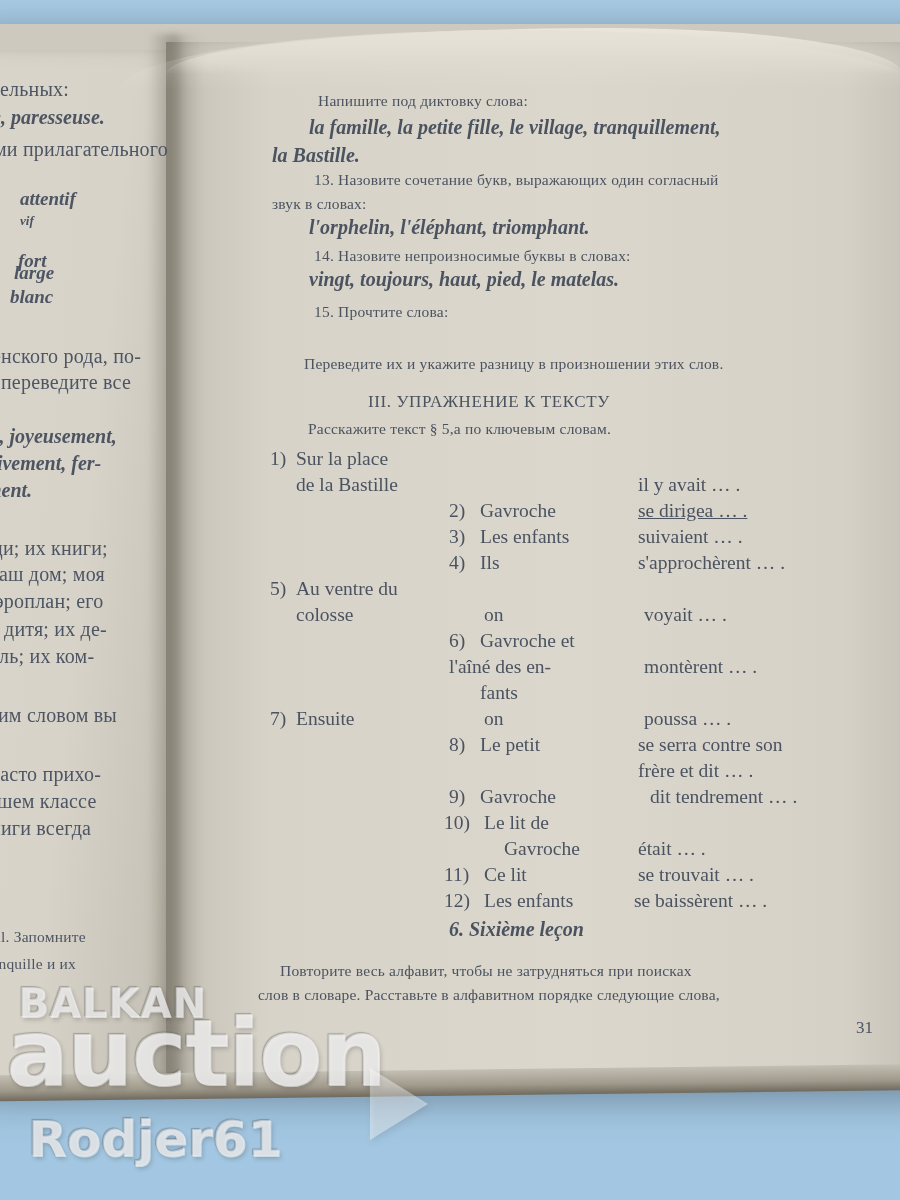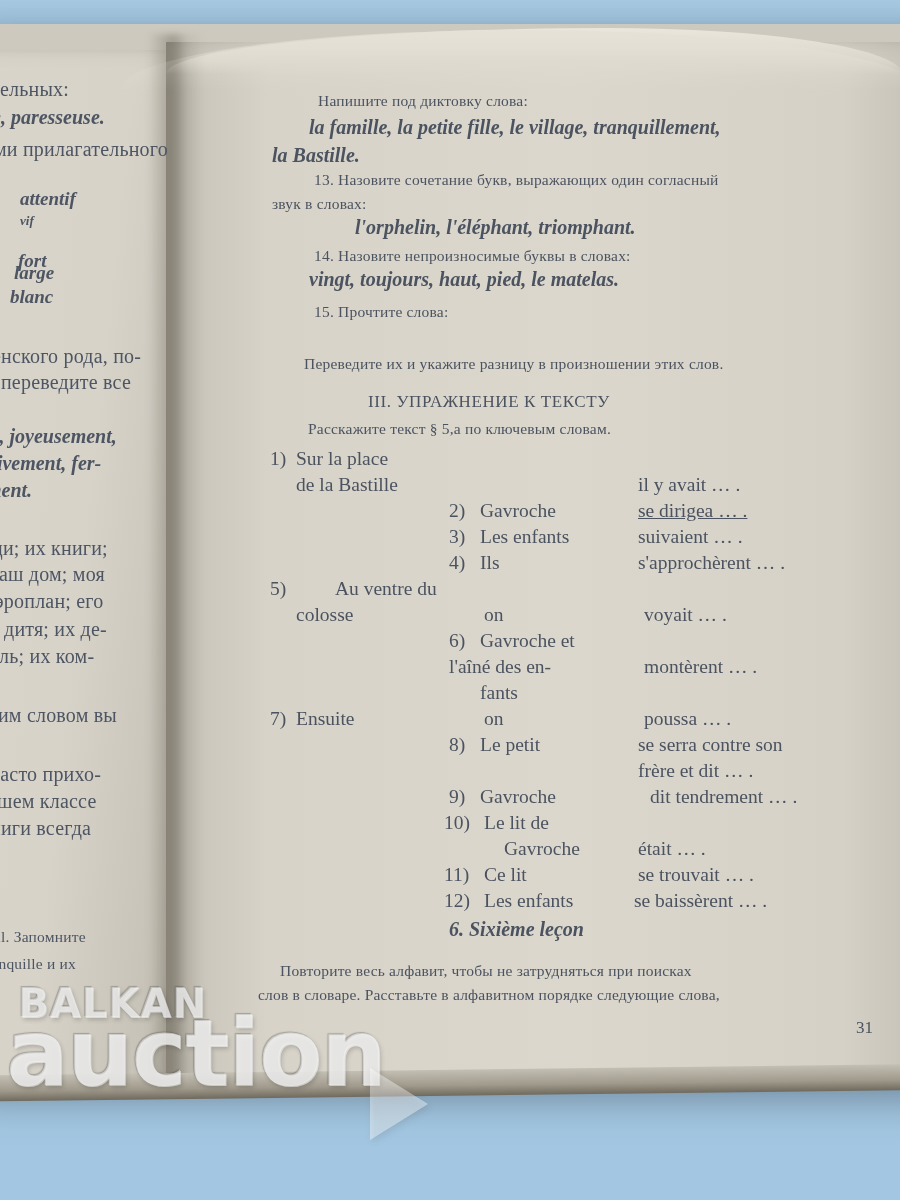--- a/index.html
+++ b/index.html
@@ -148,21 +148,21 @@
   </div>
 
   <div id="rp">
 
     <div class="txt rus ru-sm" style="left:122px;top:74px;">Напишите под диктовку слова:</div>
     <div class="txt fr-it" style="left:113px;top:98px;">la famille, la petite fille, le village, tranquillement,</div>
     <div class="txt fr-it" style="left:76px;top:126px;">la Bastille.</div>
 
     <div class="txt rus ru-sm" style="left:118px;top:153px;">13. Назовите сочетание букв, выражающих один согласный</div>
     <div class="txt rus ru-sm" style="left:76px;top:177px;">звук  в словах:</div>
-    <div class="txt fr-it" style="left:113px;top:198px;margin-left:46px;">l'orphelin, l'éléphant, triomphant.</div>
+    <div class="txt fr-it" style="left:113px;top:198px;">l'orphelin, l'éléphant, triomphant.</div>
 
     <div class="txt rus ru-sm" style="left:118px;top:229px;">14. Назовите непроизносимые буквы в словах:</div>
     <div class="txt fr-it" style="left:113px;top:250px;">vingt, toujours, haut, pied, le matelas.</div>
 
     <div class="txt rus ru-sm" style="left:118px;top:285px;">15. Прочтите слова:</div>
     <div class="txt rus ru-sm" style="left:108px;top:337px;">Переведите их и укажите разницу в произношении этих слов.</div>
 
     <div class="txt rus head3" style="left:172px;top:374px;">III. УПРАЖНЕНИЕ К ТЕКСТУ</div>
     <div class="txt rus ru-sm" style="left:112px;top:402px;">Расскажите текст § 5,а по ключевым словам.</div>
 
@@ -179,21 +179,21 @@
 
       <span class="lst" style="left:253px;top:508px;">3)</span>
       <span class="lst" style="left:284px;top:508px;">Les enfants</span>
       <span class="lst" style="left:442px;top:508px;">suivaient … .</span>
 
       <span class="lst" style="left:253px;top:534px;">4)</span>
       <span class="lst" style="left:284px;top:534px;">Ils</span>
       <span class="lst" style="left:442px;top:534px;">s'approchèrent … .</span>
 
       <span class="lst" style="left:74px;top:560px;">5)</span>
-      <span class="lst" style="left:100px;top:560px;margin-left:39px;">Au ventre du</span>
+      <span class="lst" style="left:100px;top:560px;">Au ventre du</span>
       <span class="lst" style="left:100px;top:586px;">colosse</span>
       <span class="lst" style="left:288px;top:586px;">on</span>
       <span class="lst" style="left:448px;top:586px;">voyait … .</span>
 
       <span class="lst" style="left:253px;top:612px;">6)</span>
       <span class="lst" style="left:284px;top:612px;">Gavroche et</span>
       <span class="lst" style="left:253px;top:638px;">l'aîné  des  en-</span>
       <span class="lst" style="left:448px;top:638px;">montèrent … .</span>
       <span class="lst" style="left:284px;top:664px;">fants</span>
 
@@ -230,15 +230,16 @@
     <div class="txt rus ru-sm" style="left:84px;top:944px;">Повторите весь алфавит, чтобы не затрудняться при поисках</div>
     <div class="txt rus ru-sm" style="left:62px;top:968px;text-align:right;">слов в словаре. Расставьте в алфавитном порядке следующие слова,</div>
 
     <div id="pagenum" style="left:660px;top:1000px;">31</div>
   </div>
 
   <div id="wm">
     <div class="wmtxt" id="wm-balkan">BALKAN</div>
     <div class="wmtxt" id="wm-auction">auction</div>
     <div id="wm-arrow"></div>
+    <div class="wmtxt" id="wm-rodjer">Rodjer61</div>
   </div>
 
 </div>
 
 </body></html>

